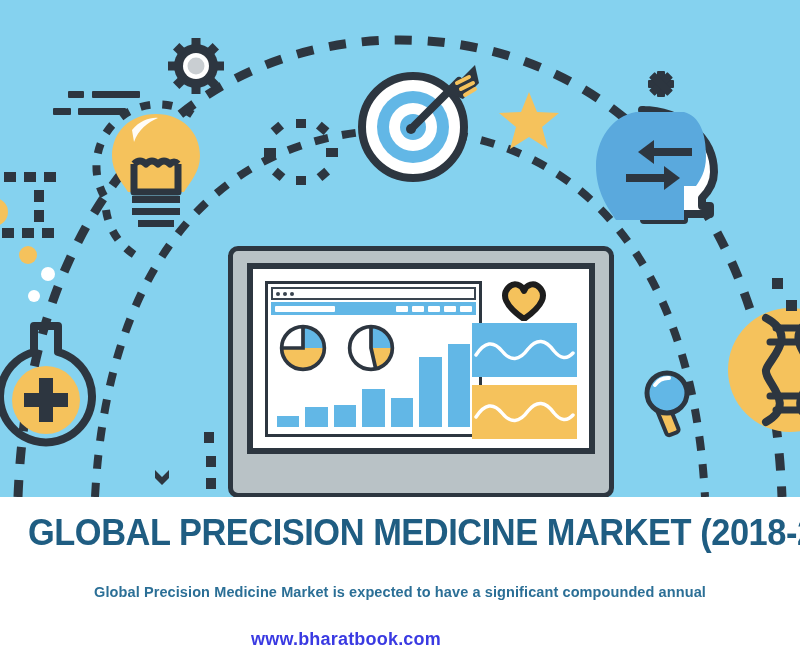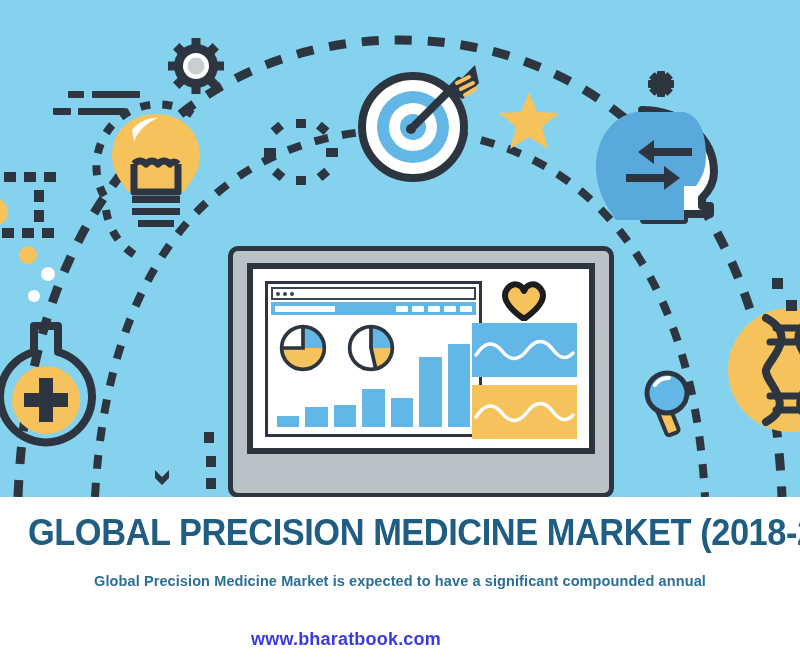--- a/index.html
+++ b/index.html
@@ -71,21 +71,21 @@
 
   
   .textblock{position:absolute;left:0;top:497px;width:800px;height:173px;background:#ffffff;}
   .title{
     position:absolute;left:0;top:15px;width:800px;text-align:center;
     font-family:"Liberation Sans Narrow","Liberation Sans",sans-serif;
     font-weight:bold;font-size:37px;letter-spacing:-0.5px;
     color:#1f5d82;white-space:nowrap;transform:scaleX(0.93);
   }
   .subtitle{
-    position:absolute;left:50px;top:70px;width:700px;text-align:center;
+    position:absolute;left:50px;top:81px;width:700px;text-align:center;
     font-size:14.5px;line-height:29px;color:#2b6f96;font-weight:bold;
     letter-spacing:0.1px;
   }
   .url{
     position:absolute;left:0;top:132px;width:692px;text-align:center;
     font-size:18px;font-weight:bold;color:#3a3ae2;letter-spacing:0.2px;
   }
 </style>
 </head>
 <body>

